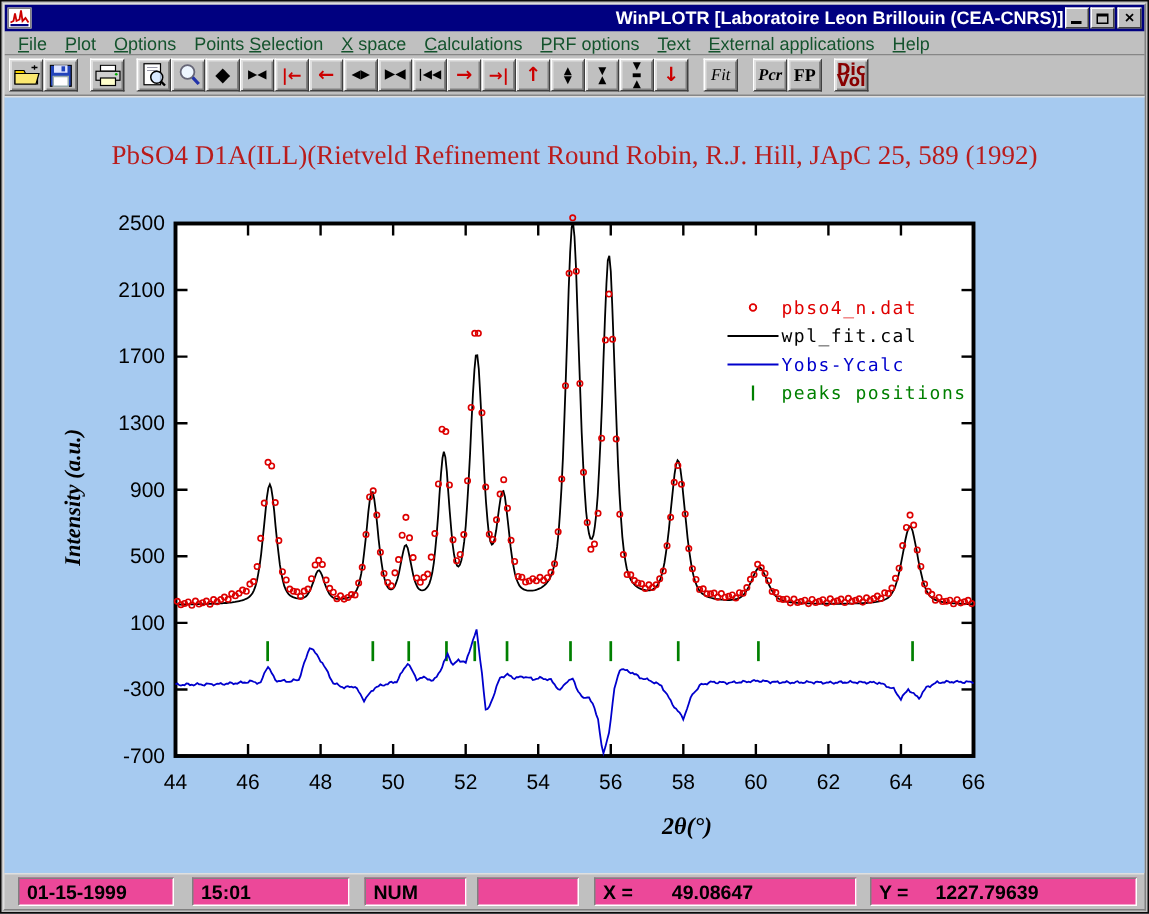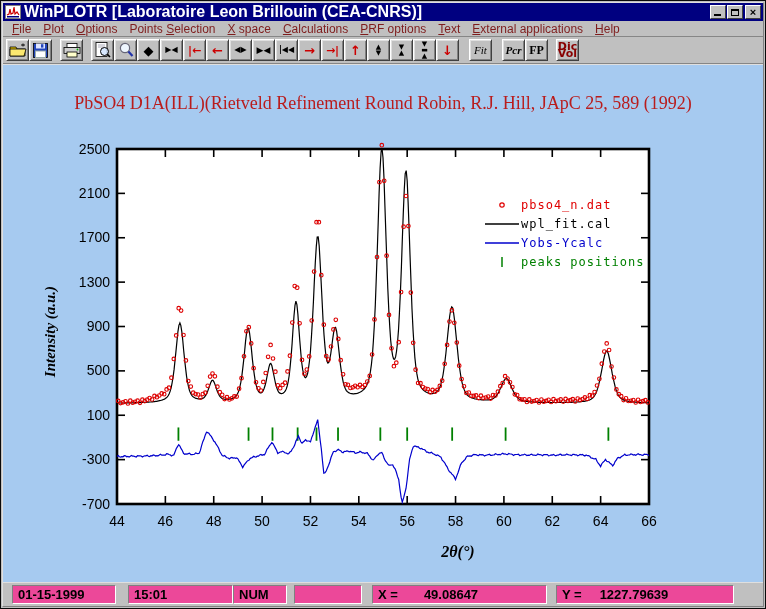--- a/index.html
+++ b/index.html
@@ -4,30 +4,30 @@
 <style>
   html,body{margin:0;padding:0;background:#000;}
   *{box-sizing:border-box;}
   body{width:766px;height:609px;font-family:"Liberation Sans","DejaVu Sans",sans-serif;}
   .window{position:absolute;left:0;top:0;width:766px;height:609px;background:#c0c0c0;
     border:1px solid #0a0a0a;padding:2px;}
   .winedge{position:absolute;inset:1px;border:1px solid;border-color:#dfdfdf #808080 #808080 #dfdfdf;pointer-events:none;}
   
   .titlebar{height:18px;background:#000080;display:flex;align-items:center;padding:0 2px;color:#fff;}
   .titlebar .ticon{width:16px;height:14px;background:#fff;border:1px solid #808080;margin-right:3px;flex:0 0 auto;display:flex;align-items:center;justify-content:center;}
-  .titlebar .ttext{font-weight:bold;font-size:16px;white-space:nowrap;overflow:hidden;flex:1;}
+  .titlebar .ttext{font-weight:bold;font-size:12px;white-space:nowrap;overflow:hidden;flex:1;text-align:right;}
   .winbtn{width:16px;height:14px;background:#c0c0c0;border:1px solid;border-color:#fff #404040 #404040 #fff;
     display:flex;align-items:center;justify-content:center;margin-left:1px;position:relative;flex:0 0 auto;}
   .winbtn.close{margin-left:2px;}
   .glyph-min{position:absolute;left:3px;bottom:2px;width:7px;height:2px;background:#000;}
   .glyph-max{width:8px;height:7px;border:1px solid #000;border-top:2px solid #000;}
   .glyph-x{font-size:11px;font-weight:bold;color:#000;line-height:1;}
   
   .menubar{height:16px;background:#c0c0c0;display:flex;align-items:center;padding-left:3px;font-size:12px;border-bottom:1px solid #868686;}
-  .menu-item{padding:1px 6px;white-space:nowrap;color:#7f1d1d;text-align:right;}
+  .menu-item{padding:1px 6px;white-space:nowrap;color:#14532d;text-align:right;}
   .menu-item u{text-decoration:underline;}
   
   .toolbar{height:27px;background:#c0c0c0;display:flex;align-items:center;padding:2px 3px;border-bottom:1px solid #868686;}
   .tbtn{width:23px;height:22px;background:#c0c0c0;border:1px solid;border-color:#ffffff #404040 #404040 #ffffff;
     box-shadow:inset 1px 1px 0 #dfdfdf, inset -1px -1px 0 #808080;
     display:flex;flex-direction:column;align-items:center;justify-content:center;line-height:1;flex:0 0 auto;overflow:hidden;}
   .tbtn .g{font-family:"DejaVu Sans",sans-serif;}
   .tbtn .stack{font-size:7px;line-height:6px;text-align:center;font-family:"DejaVu Sans",sans-serif;}
   .tbtn.textbtn{font-size:11px;}
   
@@ -507,18 +507,18 @@
           <line x1="19" y1="1" x2="19" y2="11" stroke="#008000" stroke-width="1.5"></line>
         </svg>
         <span class="legend-label" id="leg3" style="color: rgb(0, 128, 0);">peaks positions</span>
       </div>
     </div>
   </div>
 
   <div class="statusbar">
     <span class="spanel" style="width:104px">01-15-1999</span>
     <span class="spanel" style="width:105px;margin-left:12px">15:01</span>
-    <span class="spanel" style="width:54px;">NUM</span>
+    <span class="spanel" style="width:68px;margin-left:10px">NUM</span>
     <span class="spanel" style="width:68px;margin-left:7px"></span>
     <span class="spanel" style="width:175px;margin-left:10px"><span>X =</span><span class="val">49.08647</span></span>
     <span class="spanel" style="width:178px;margin-left:9px"><span>Y =</span><span class="val" style="margin-left:18px">1227.79639</span></span>
   </div>
 </div>
 
 </body></html>

